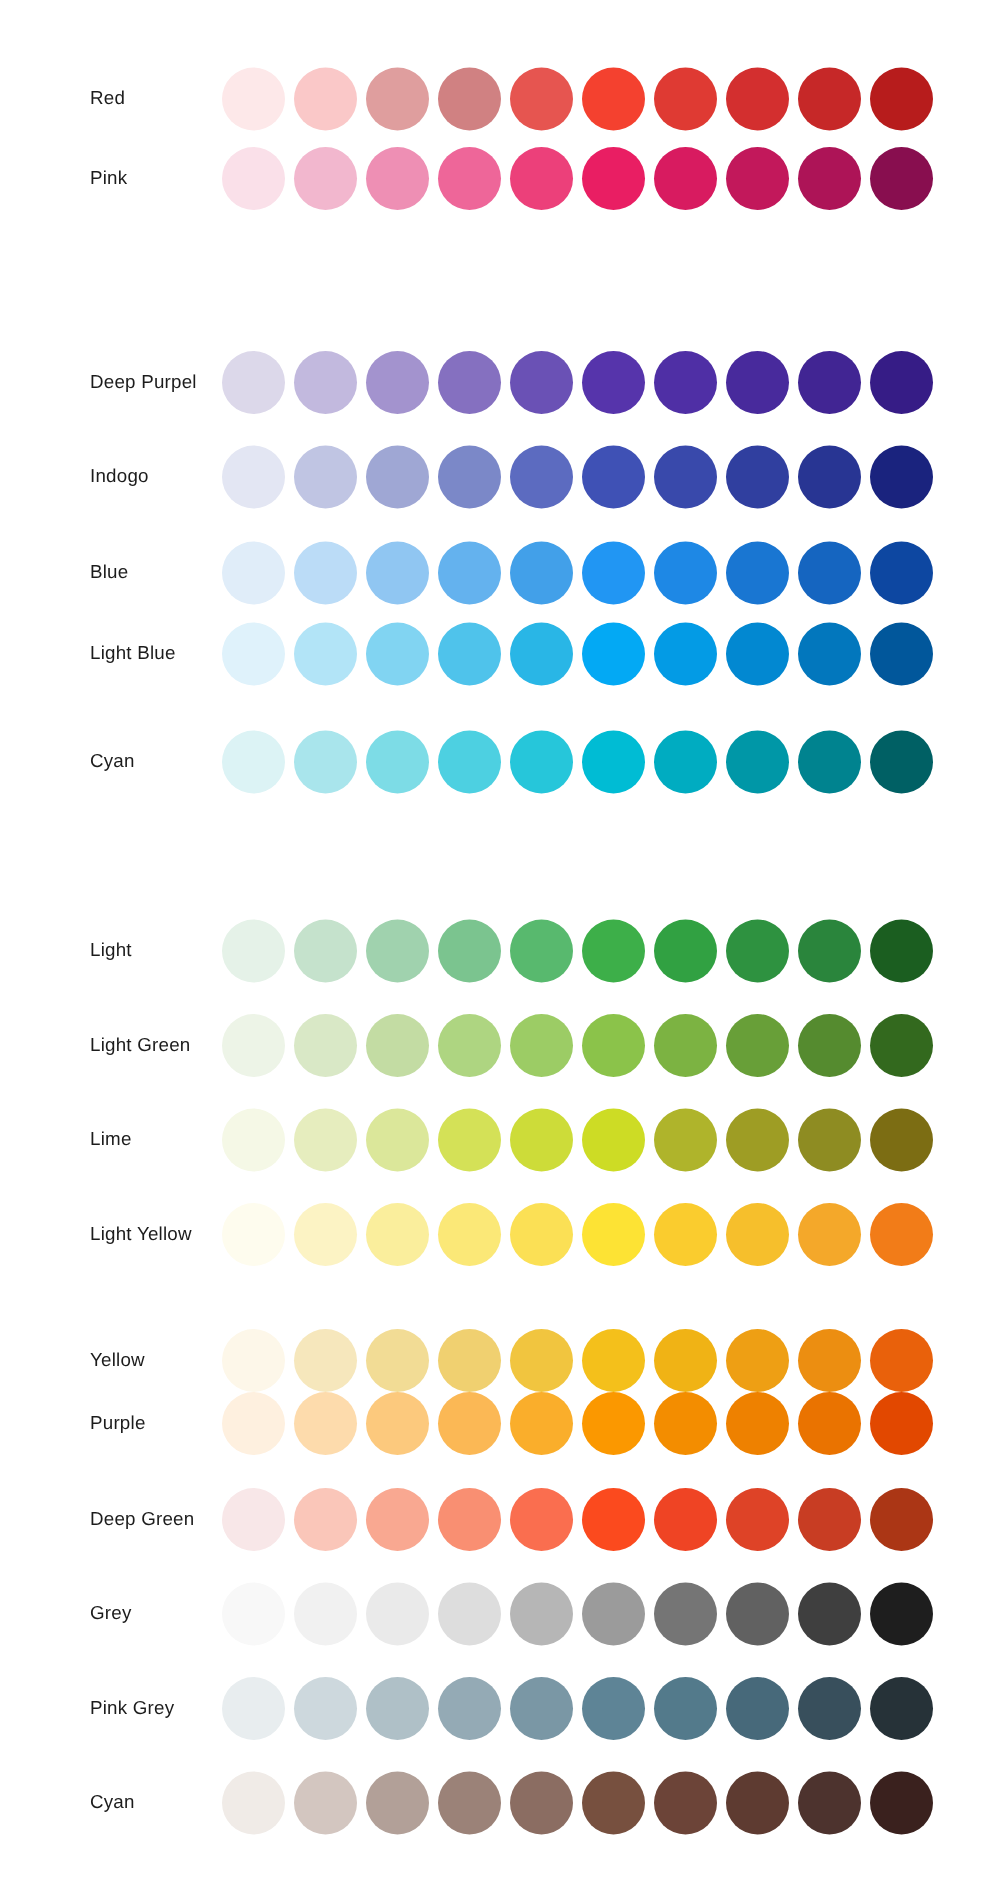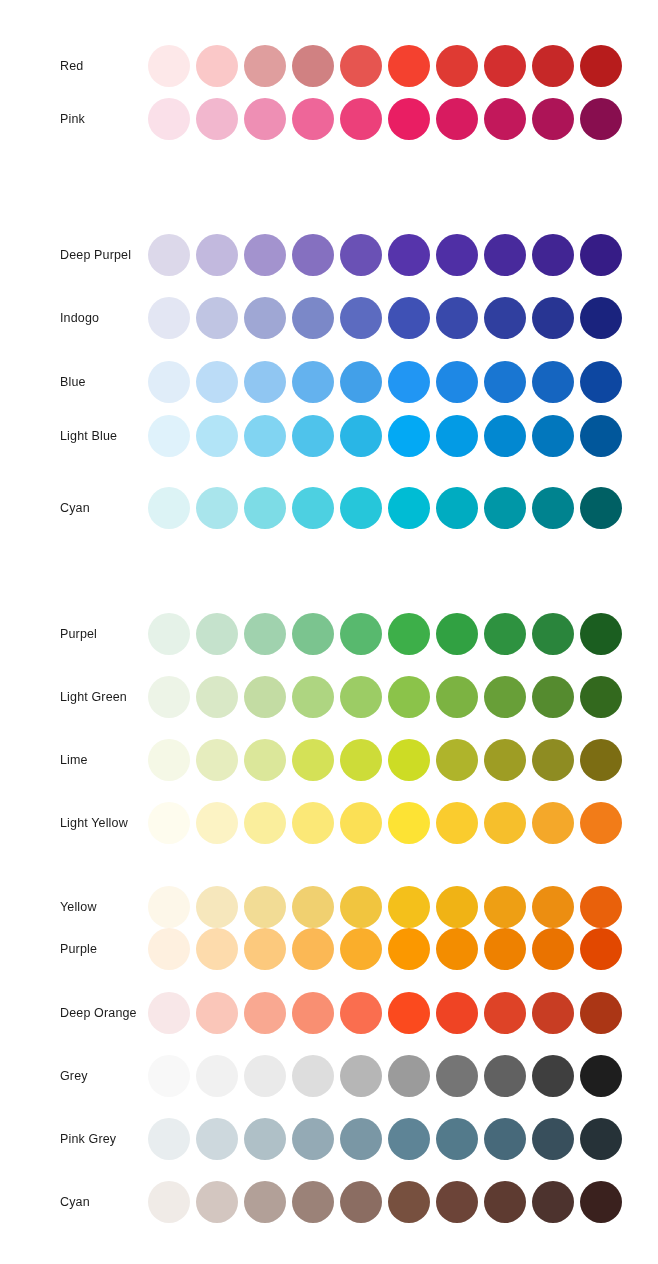--- a/index.html
+++ b/index.html
@@ -162,21 +162,21 @@
         <div class="swatch" title="Cyan 300" style="background: rgb(77, 208, 225);"></div>
         <div class="swatch" title="Cyan 400" style="background: rgb(38, 198, 218);"></div>
         <div class="swatch" title="Cyan 500" style="background: rgb(0, 188, 212);"></div>
         <div class="swatch" title="Cyan 600" style="background: rgb(0, 172, 193);"></div>
         <div class="swatch" title="Cyan 700" style="background: rgb(0, 151, 167);"></div>
         <div class="swatch" title="Cyan 800" style="background: rgb(0, 131, 143);"></div>
         <div class="swatch" title="Cyan 900" style="background: rgb(0, 96, 100);"></div>
       </div>
     </div>
     <div class="palette-row" style="top: 611.9px;">
-      <div class="row-label">Purpel</div>
+      <div class="row-label">Light</div>
       <div class="swatch-strip">
         <div class="swatch" title="Green 50" style="background: rgb(229, 242, 232);"></div>
         <div class="swatch" title="Green 100" style="background: rgb(197, 226, 204);"></div>
         <div class="swatch" title="Green 200" style="background: rgb(160, 210, 174);"></div>
         <div class="swatch" title="Green 300" style="background: rgb(123, 196, 143);"></div>
         <div class="swatch" title="Green 400" style="background: rgb(88, 185, 110);"></div>
         <div class="swatch" title="Green 500" style="background: rgb(61, 175, 73);"></div>
         <div class="swatch" title="Green 600" style="background: rgb(49, 161, 66);"></div>
         <div class="swatch" title="Green 700" style="background: rgb(46, 146, 64);"></div>
         <div class="swatch" title="Green 800" style="background: rgb(42, 133, 60);"></div>
@@ -252,21 +252,21 @@
         <div class="swatch" title="Orange 300" style="background: rgb(251, 184, 85);"></div>
         <div class="swatch" title="Orange 400" style="background: rgb(250, 174, 43);"></div>
         <div class="swatch" title="Orange 500" style="background: rgb(251, 152, 0);"></div>
         <div class="swatch" title="Orange 600" style="background: rgb(243, 141, 0);"></div>
         <div class="swatch" title="Orange 700" style="background: rgb(238, 129, 0);"></div>
         <div class="swatch" title="Orange 800" style="background: rgb(234, 115, 0);"></div>
         <div class="swatch" title="Orange 900" style="background: rgb(226, 72, 0);"></div>
       </div>
     </div>
     <div class="palette-row" style="top: 990.5px;">
-      <div class="row-label">Deep Orange</div>
+      <div class="row-label">Deep Green</div>
       <div class="swatch-strip">
         <div class="swatch" title="Deep Orange 50" style="background: rgb(248, 231, 232);"></div>
         <div class="swatch" title="Deep Orange 100" style="background: rgb(250, 198, 185);"></div>
         <div class="swatch" title="Deep Orange 200" style="background: rgb(249, 168, 145);"></div>
         <div class="swatch" title="Deep Orange 300" style="background: rgb(249, 143, 114);"></div>
         <div class="swatch" title="Deep Orange 400" style="background: rgb(250, 110, 79);"></div>
         <div class="swatch" title="Deep Orange 500" style="background: rgb(251, 74, 30);"></div>
         <div class="swatch" title="Deep Orange 600" style="background: rgb(239, 68, 36);"></div>
         <div class="swatch" title="Deep Orange 700" style="background: rgb(222, 67, 39);"></div>
         <div class="swatch" title="Deep Orange 800" style="background: rgb(200, 61, 35);"></div>

